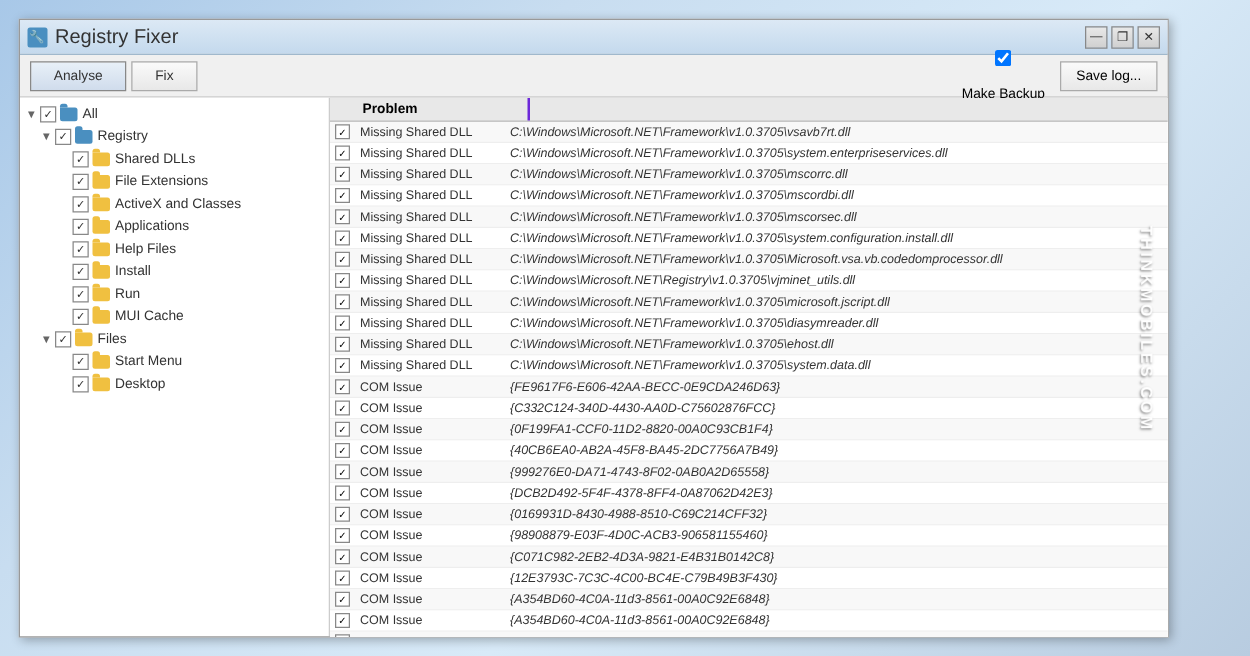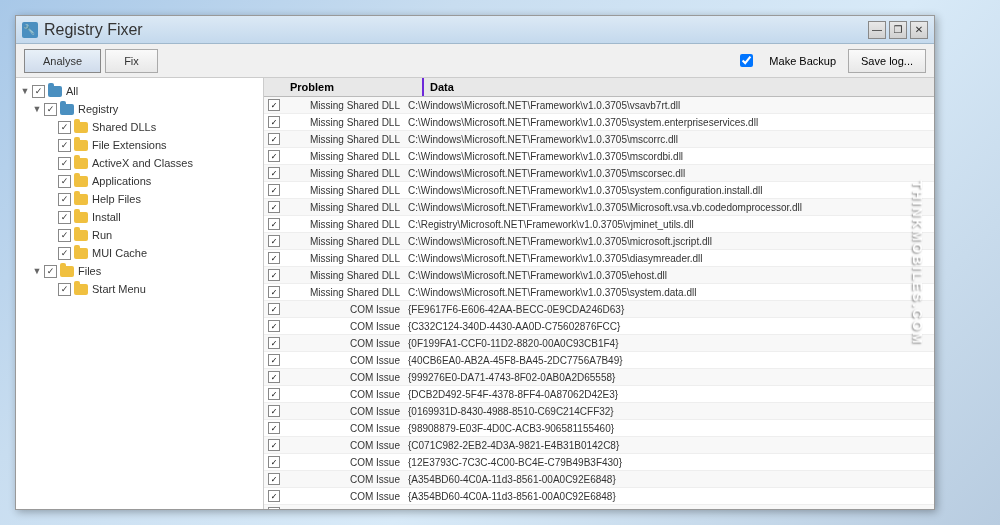--- a/index.html
+++ b/index.html
@@ -130,20 +130,21 @@
     }
 
     .toolbar-spacer { flex: 1; }
 
     .make-backup {
       display: flex;
       align-items: center;
       gap: 16px;
       font-size: 11px;
       margin-right: 8px;
+      flex-direction: column;
     }
 
     .save-log-btn {
       height: 24px;
       padding: 0 12px;
       border: 1px solid #aaa;
       background: linear-gradient(to bottom, #fafafa, #e8e8e8);
       cursor: pointer;
       font-size: 11px;
     }
@@ -312,31 +313,31 @@
 
     .row-problem {
       width: 120px;
       flex-shrink: 0;
       padding: 0 4px;
       font-size: 10px;
       color: #333;
       overflow: hidden;
       text-overflow: ellipsis;
       white-space: nowrap;
-      text-align: right;
     }
 
     .row-data {
       flex: 1;
       padding: 0 4px;
       font-size: 10px;
       color: #333;
       overflow: hidden;
       text-overflow: ellipsis;
       white-space: nowrap;
+      font-style: italic;
     }
 
     
     ::-webkit-scrollbar { width: 14px; height: 14px; }
     ::-webkit-scrollbar-track { background: #f0f0f0; }
     ::-webkit-scrollbar-thumb { background: #bbb; border: 1px solid #aaa; }
     ::-webkit-scrollbar-button { background: #ddd; height: 14px; }
   </style>
 </head>
 <body>
@@ -484,27 +485,35 @@
       <div class="tree-item">
         <span class="tree-indent" style="width:28px"></span>
         <span class="tree-expand" style="visibility:hidden">▶</span>
         <span class="tree-checkbox checked"></span>
         <span class="tree-icon">
             <span class="folder-icon"></span>
           </span>
         <span class="tree-label">Start Menu</span>
       </div>
 
+      <div class="tree-item">
+        <span class="tree-indent" style="width:28px"></span>
+        <span class="tree-expand" style="visibility:hidden">▶</span>
+        <span class="tree-checkbox checked"></span>
+        <span class="tree-icon">
+            <span class="folder-icon"></span>
+          </span>
+        <span class="tree-label">Desktop</span>
+      </div>
     </div>
 
     <div class="table-panel">
       <div class="table-header">
         <div style="width:20px; flex-shrink:0;"></div>
         <div class="col-problem">Problem</div>
-        <div class="col-data">Data</div>
       </div>
       <div id="table-body">
           <div class="table-row">
       <div class="row-check">
         <div class="row-checkbox">✓</div>
       </div>
       <div class="row-problem">Missing Shared DLL</div>
       <div class="row-data">C:\Windows\Microsoft.NET\Framework\v1.0.3705\vsavb7rt.dll</div>
     </div>
           <div class="table-row">
@@ -547,21 +556,21 @@
         <div class="row-checkbox">✓</div>
       </div>
       <div class="row-problem">Missing Shared DLL</div>
       <div class="row-data">C:\Windows\Microsoft.NET\Framework\v1.0.3705\Microsoft.vsa.vb.codedomprocessor.dll</div>
     </div>
           <div class="table-row">
       <div class="row-check">
         <div class="row-checkbox">✓</div>
       </div>
       <div class="row-problem">Missing Shared DLL</div>
-      <div class="row-data">C:\Registry\Microsoft.NET\Framework\v1.0.3705\vjminet_utils.dll</div>
+      <div class="row-data">C:\Windows\Microsoft.NET\Registry\v1.0.3705\vjminet_utils.dll</div>
     </div>
           <div class="table-row">
       <div class="row-check">
         <div class="row-checkbox">✓</div>
       </div>
       <div class="row-problem">Missing Shared DLL</div>
       <div class="row-data">C:\Windows\Microsoft.NET\Framework\v1.0.3705\microsoft.jscript.dll</div>
     </div>
           <div class="table-row">
       <div class="row-check">

